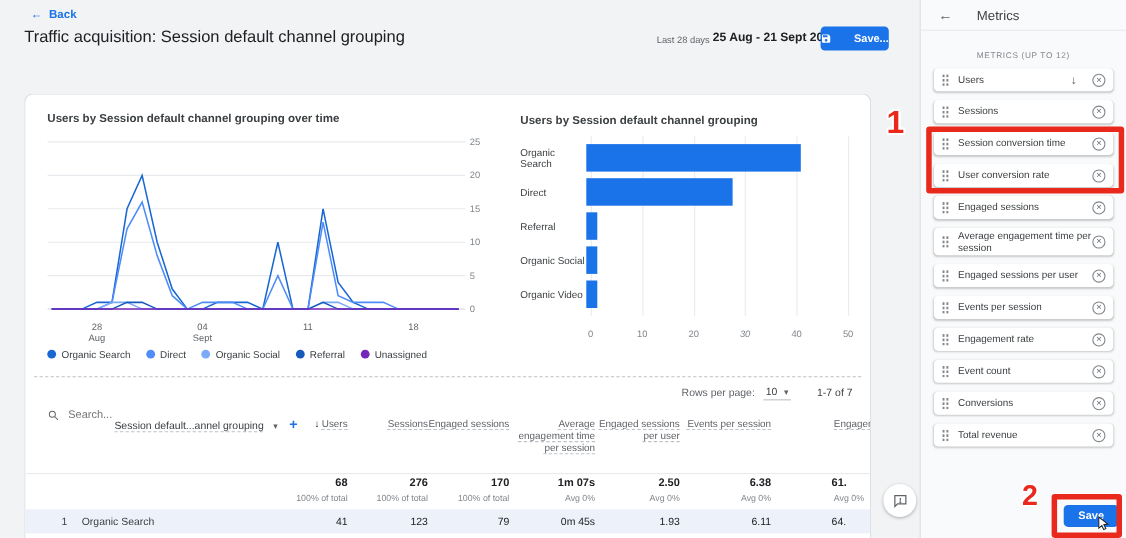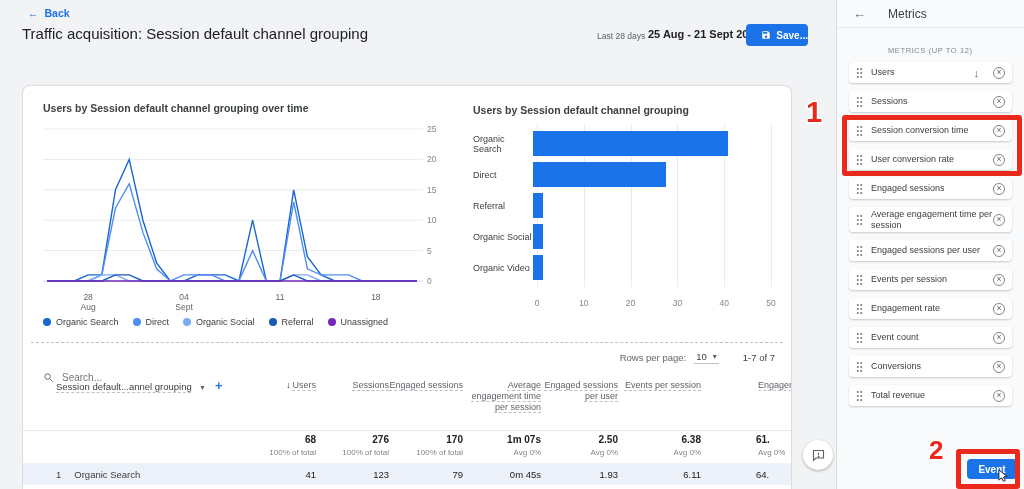--- a/index.html
+++ b/index.html
@@ -8,21 +8,21 @@
     position: relative; overflow: hidden;
     background: #f1f3f4;
     font-family: "Liberation Sans", sans-serif;
     color: #202124;
   }
   
   .back-link { position:absolute; left:28px; top:7px; font-size:10.5px; font-weight:bold; color:#1a73e8; display:flex; gap:6px; align-items:center; cursor:pointer; }
   .page-title { position:absolute; left:22px; top:25px; font-size:15px; color:#202124; }
   .date-preset { position:absolute; left:597px; top:31px; font-size:8.5px; color:#5f6368;text-align:right; }
   .date-range { position:absolute; left:648px; top:28px; font-size:11px; font-weight:bold; color:#202124; cursor:pointer; }
-  .save-btn { position:absolute; left:746px; top:24px; width:62px; height:22px; background:#1a73e8; border-radius:4px; color:#fff; font-size:10px; font-weight:bold; display:flex; align-items:center; justify-content:flex-end; gap:5px; cursor:pointer; }
+  .save-btn { position:absolute; left:746px; top:24px; width:62px; height:22px; background:#1a73e8; border-radius:4px; color:#fff; font-size:10px; font-weight:bold; display:flex; align-items:center; justify-content:space-between; gap:5px; cursor:pointer; }
 
   
   .card { position:absolute; left:22px; top:85px; width:770px; height:404px; background:#fff; border:1px solid #dadce0; border-bottom:none; border-radius:8px 8px 0 0; overflow:hidden; }
   .chart-title { position:absolute; font-size:10.5px; font-weight:bold; color:#3c4043; }
   .lc-title { left:20px; top:16px; }
   .bc-title { left:450px; top:18px; }
 
   .lc-wrap { position:absolute; left:20px; top:37px; width:380px; height:168px; }
   .lc-ylabs span { position:absolute; left:384px; width:20px; font-size:8.5px; color:#80868b; }
   .lc-xlabs { position:absolute; left:20px; top:206px; width:380px; height:22px; }
@@ -48,21 +48,21 @@
   .rpp-label { font-size:9.5px; color:#5f6368; margin-right:8px; }
   .rpp-select { font-size:9.5px; color:#3c4043; border-bottom:1px solid #bdc1c6; padding:1px 2px; margin-right:24px; cursor:pointer; display:flex; gap:6px; align-items:center; }
   .rpp-select .caret { font-size:8px; color:#5f6368; }
   .pagination { font-size:9.5px; color:#3c4043; }
 
   .trow { display:grid; grid-template-columns:240px 53px 73px 74px 78px 77px 83px 130px; position:absolute; left:0; width:808px; }
   .trow .num { text-align:right; }
   .thead { top:287px; height:58px; border-bottom:1px solid #e8eaed; }
   .thead > div { padding-top:7px; font-size:9px; line-height:11px; color:#5f6368; text-align:right; }
   .thead .hd-txt { text-decoration:underline; text-decoration-style:dashed; text-decoration-color:#bdc1c6; text-underline-offset:2px; }
-  .thead .dimcol { text-align:left; padding-left:33px; font-size:9.5px; color:#3c4043; white-space:nowrap; }
+  .thead .dimcol { text-align:left; padding-left:33px; font-size:9.5px; color:#3c4043; white-space:nowrap;margin-left:48px; }
   .thead .lastcol { text-align:left; padding-left:57px; white-space:nowrap; }
   .sort-arrow { color:#202124; margin-right:2px; }
   .dim-caret { color:#5f6368; font-size:8px; margin:0 8px 0 6px; cursor:pointer; }
   .add-dim { color:#1a73e8; font-size:13px; font-weight:bold; cursor:pointer; }
   .totals { top:345px; height:32px; }
   .totals .num { font-size:10px; font-weight:bold; color:#202124; padding-top:3px; }
   .totals .sub { display:block; font-size:8px; font-weight:normal; color:#80868b; margin-top:3px; }
   .totals .lastcol { text-align:left; padding-left:55px; }
   .totals .lastcol .sub { padding-left:2px; }
   .datarow { top:377px; height:22px; background:#edf1fa; align-items:center; }
@@ -361,21 +361,21 @@
       <span class="rm">×</span>
     </div>
     <div class="mitem">
       <span class="drag"></span>
       <span class="mlabel">Total revenue</span>
       <span class="rm">×</span>
     </div>
   </div>
 
   <button class="apply-btn">
-    <span>Event</span>
+    <span>Save</span>
     <svg class="cursor-icon" width="11" height="13" viewBox="0 0 12 14">
         <path d="M1 1 L10 8 L6 8.6 L8 12.5 L5.8 13.4 L4 9.5 L1 12 Z" fill="#fff" stroke="#202124" stroke-width="1"></path>
       </svg>
   </button>
 </div>
 
 <div class="anno-box anno-box1"></div>
 <div class="anno-num anno-num1">1</div>
 <div class="anno-box anno-box2"></div>
 <div class="anno-num anno-num2">2</div>

